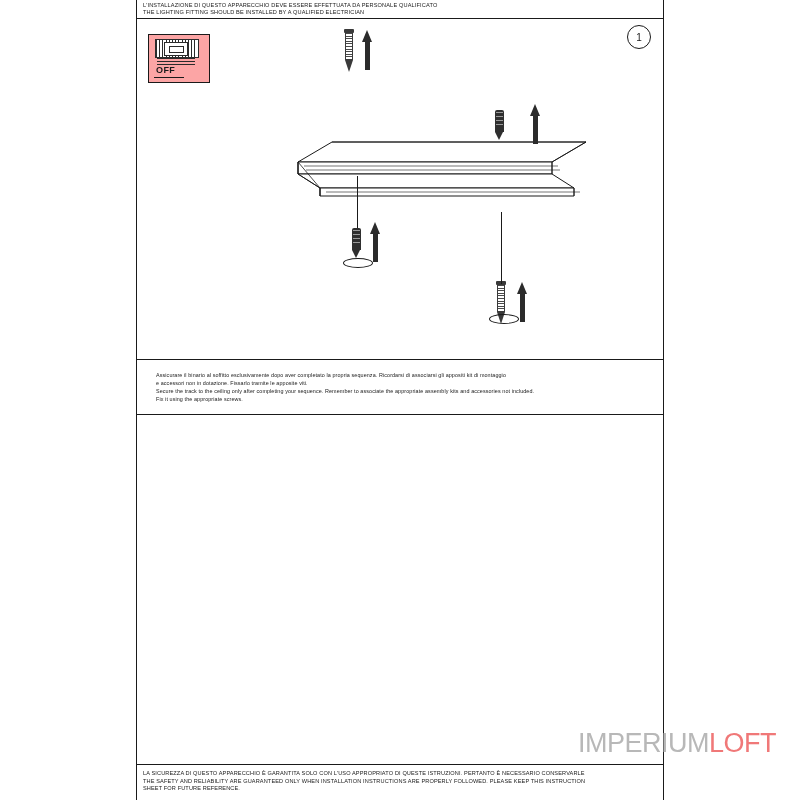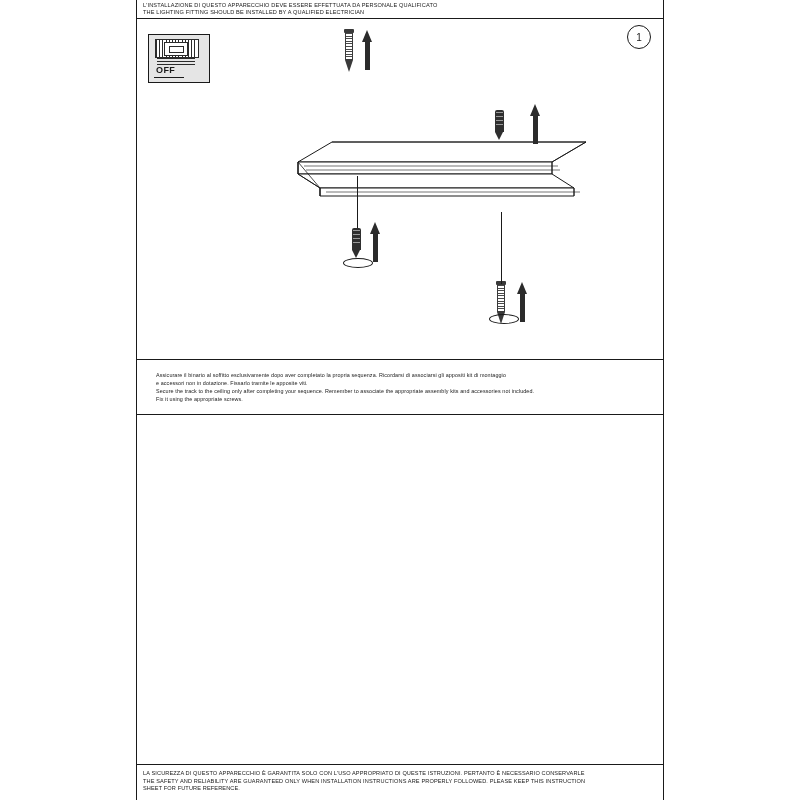--- a/index.html
+++ b/index.html
@@ -75,21 +75,21 @@
   }
 
   
   .switch-box {
     position: absolute;
     left: 148px;
     top: 34px;
     width: 60px;
     height: 47px;
     border: 1px solid #1a1a1a;
-    background: #e5e5e5;
+    background: #fca5a5;
   }
   .switch-inner {
     position: absolute;
     left: 6px; top: 4px;
     width: 42px; height: 24px;
   }
   .switch-hatch {
     position: absolute;
     left: 0; top: 0;
     width: 42px; height: 17px;
@@ -398,20 +398,23 @@
   <div class="ellipse" style="left:489px; top:314px; width:28px; height:8px;"></div>
   <div class="leader" style="left:501px; top:212px; height:72px;"></div>
 
   <div class="note">
     <div class="it">Assicurare il binario al soffitto esclusivamente dopo aver completato la propria sequenza. Ricordarsi di associarsi gli appositi kit di montaggio</div>
     <div class="it">e accessori non in dotazione.  Fissarlo tramite le apposite viti.</div>
     <div class="en">Secure the track to the ceiling only after completing your sequence. Remember to associate the appropriate assembly kits and accessories not included.</div>
     <div class="en">Fix it using the appropriate screws.</div>
   </div>
 
+  <div class="logo">
+    <span class="imperium">IMPERIUM</span><span class="loft">LOFT</span>
+  </div>
 
   <div class="footer-text">
     <div>LA SICUREZZA DI QUESTO APPARECCHIO È GARANTITA SOLO CON L'USO APPROPRIATO DI QUESTE ISTRUZIONI. PERTANTO È NECESSARIO CONSERVARLE</div>
     <div>THE SAFETY AND RELIABILITY ARE GUARANTEED ONLY WHEN INSTALLATION INSTRUCTIONS ARE PROPERLY FOLLOWED. PLEASE KEEP THIS INSTRUCTION</div>
     <div>SHEET FOR FUTURE REFERENCE.</div>
   </div>
 
 </div>
 
 </body></html>

